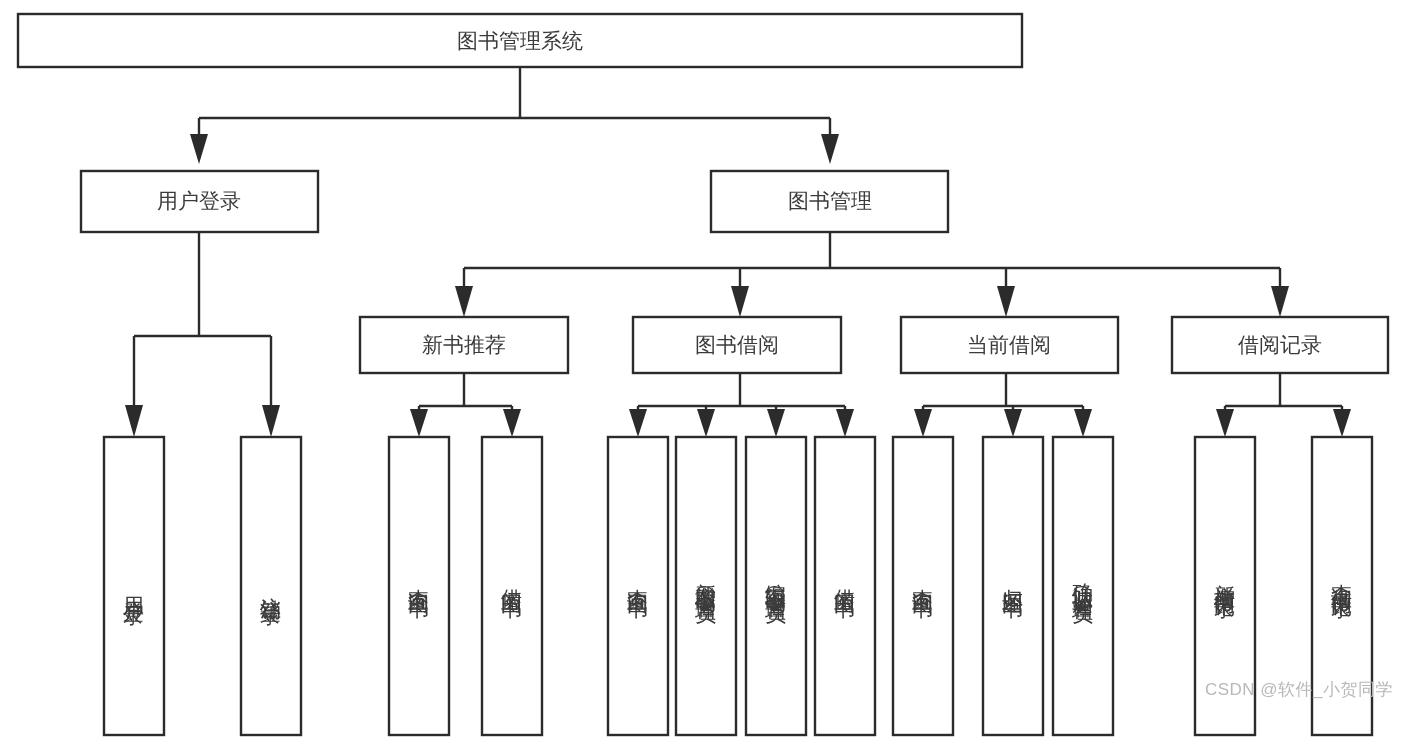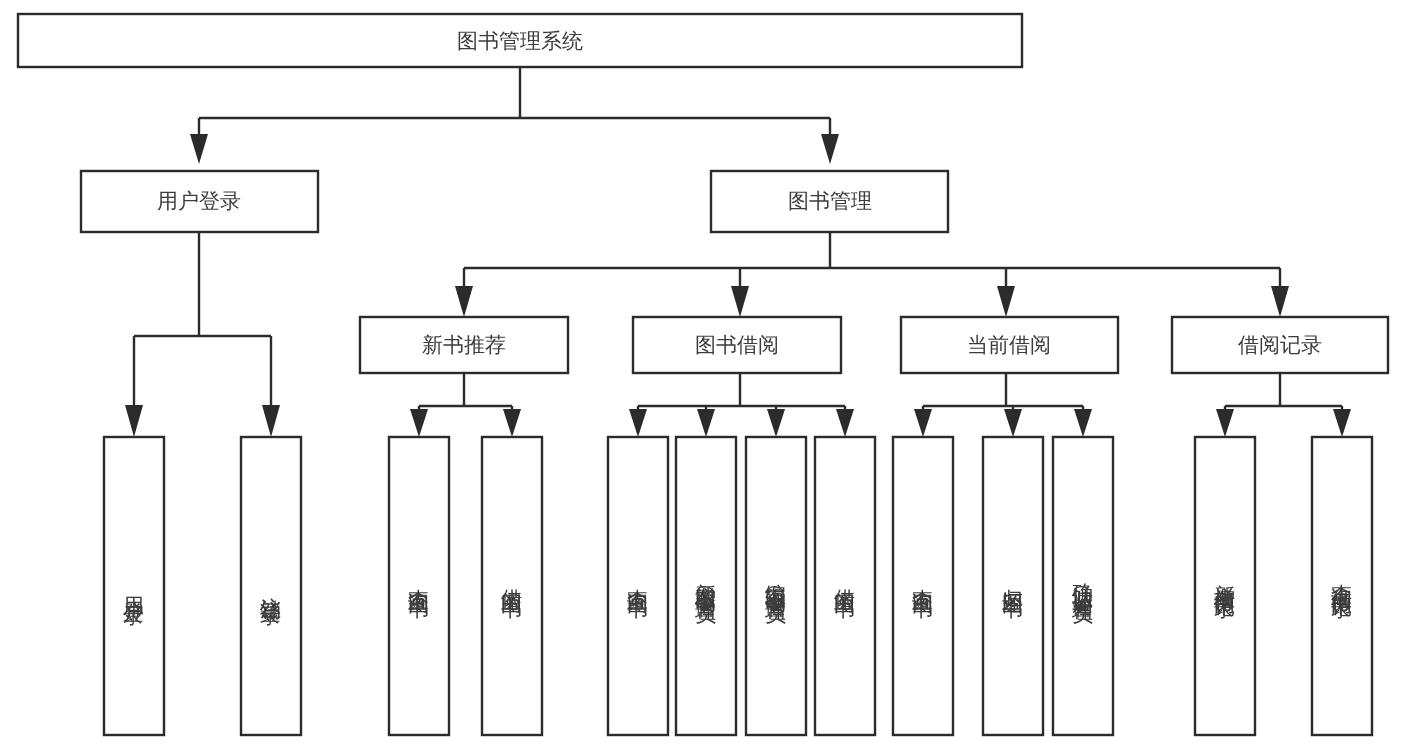--- a/index.html
+++ b/index.html
@@ -228,13 +228,14 @@
       <rect class="node-rect" x="1195" y="437" width="60" height="298"></rect>
       <text class="node-label-v" x="1225" y="576">新增借阅记录</text>
     </g>
     <g>
       <rect class="node-rect" x="1312" y="437" width="60" height="298"></rect>
       <text class="node-label-v" x="1342" y="576">查询借阅记录</text>
     </g>
 
   </svg>
 
+  <div class="watermark">CSDN @软件_小贺同学</div>
 </div>
 
 </body></html>

